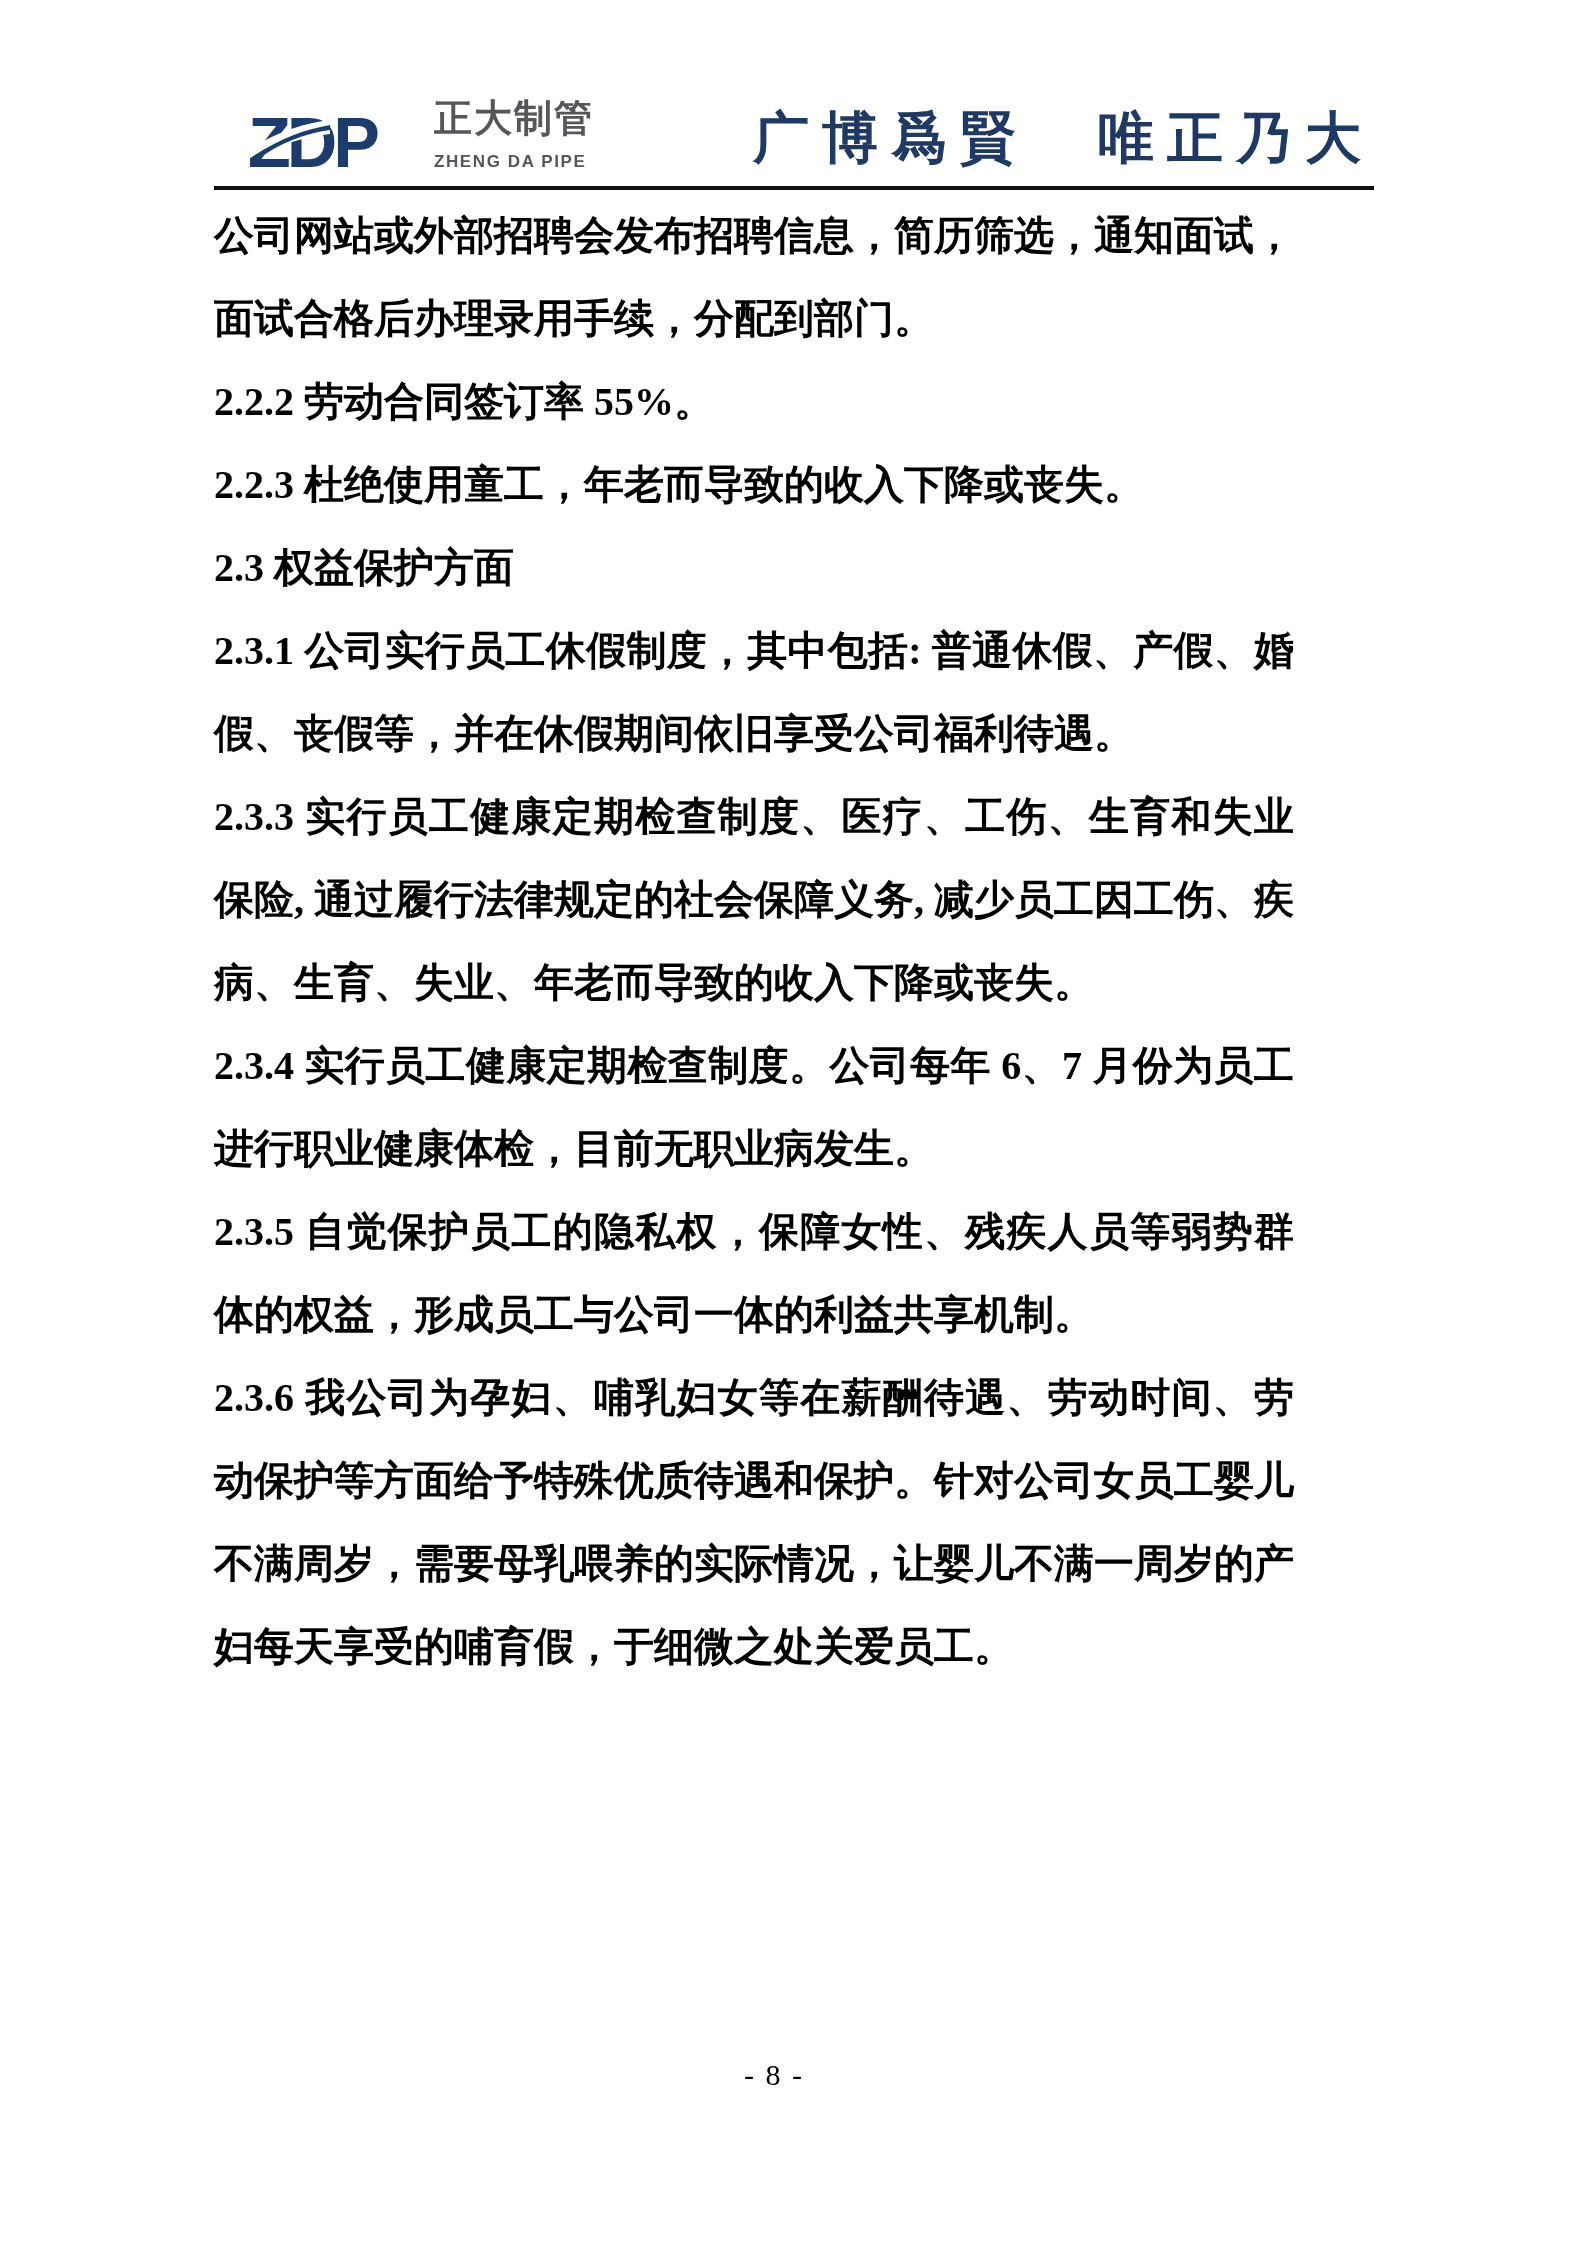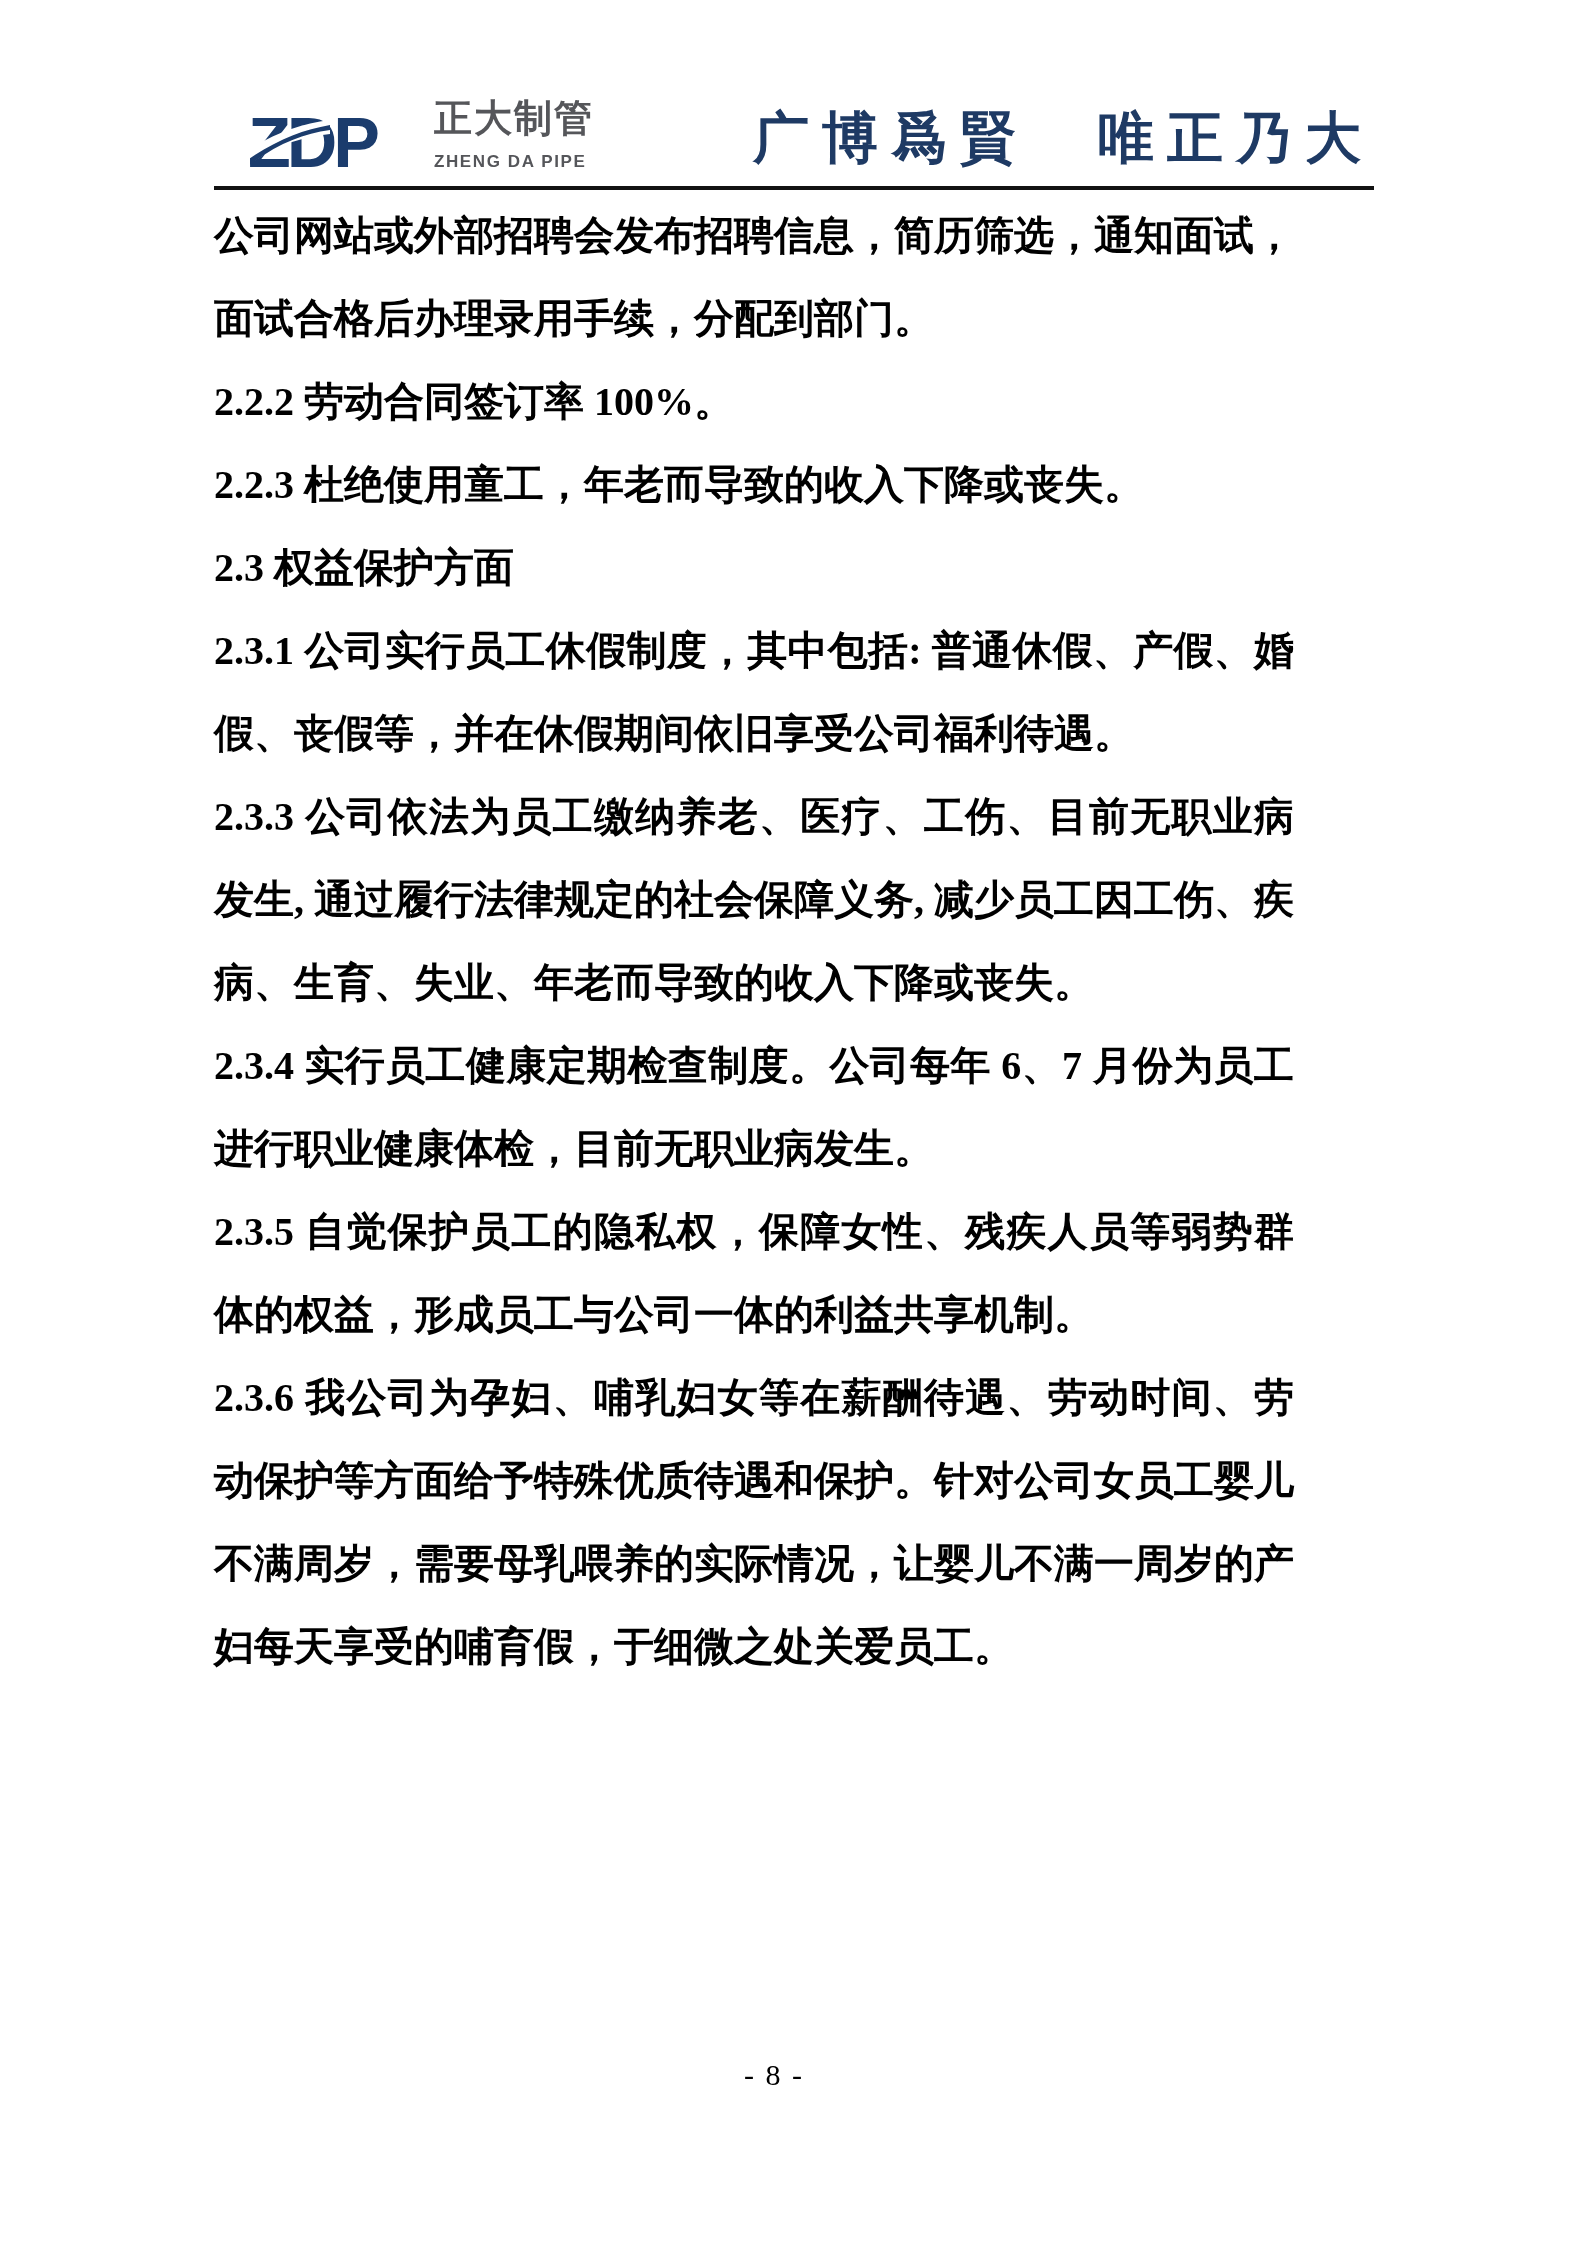--- a/index.html
+++ b/index.html
@@ -83,25 +83,25 @@
       </div>
     </div>
 
     <div class="motto">广博爲賢　唯正乃大</div>
 
     <div class="header-rule"></div>
   </header>
 
   <main class="body-text">
       <p>公司网站或外部招聘会发布招聘信息，简历筛选，通知面试，面试合格后办理录用手续，分配到部门。</p>
-      <p>2.2.2 劳动合同签订率 100%。</p>
+      <p>2.2.2 劳动合同签订率 55%。</p>
       <p>2.2.3 杜绝使用童工，年老而导致的收入下降或丧失。</p>
       <p>2.3 权益保护方面</p>
       <p>2.3.1 公司实行员工休假制度，其中包括: 普通休假、产假、婚假、丧假等，并在休假期间依旧享受公司福利待遇。</p>
-      <p>2.3.3 公司依法为员工缴纳养老、医疗、工伤、目前无职业病发生, 通过履行法律规定的社会保障义务, 减少员工因工伤、疾病、生育、失业、年老而导致的收入下降或丧失。</p>
+      <p>2.3.3 实行员工健康定期检查制度、医疗、工伤、生育和失业保险, 通过履行法律规定的社会保障义务, 减少员工因工伤、疾病、生育、失业、年老而导致的收入下降或丧失。</p>
       <p>2.3.4 实行员工健康定期检查制度。公司每年 6、7 月份为员工进行职业健康体检，目前无职业病发生。</p>
       <p>2.3.5 自觉保护员工的隐私权，保障女性、残疾人员等弱势群体的权益，形成员工与公司一体的利益共享机制。</p>
       <p>2.3.6 我公司为孕妇、哺乳妇女等在薪酬待遇、劳动时间、劳动保护等方面给予特殊优质待遇和保护。针对公司女员工婴儿不满周岁，需要母乳喂养的实际情况，让婴儿不满一周岁的产妇每天享受的哺育假，于细微之处关爱员工。</p>
     </main>
 
   <footer class="footer">
     <span>- 8 -</span>
   </footer>
 
 </div>

